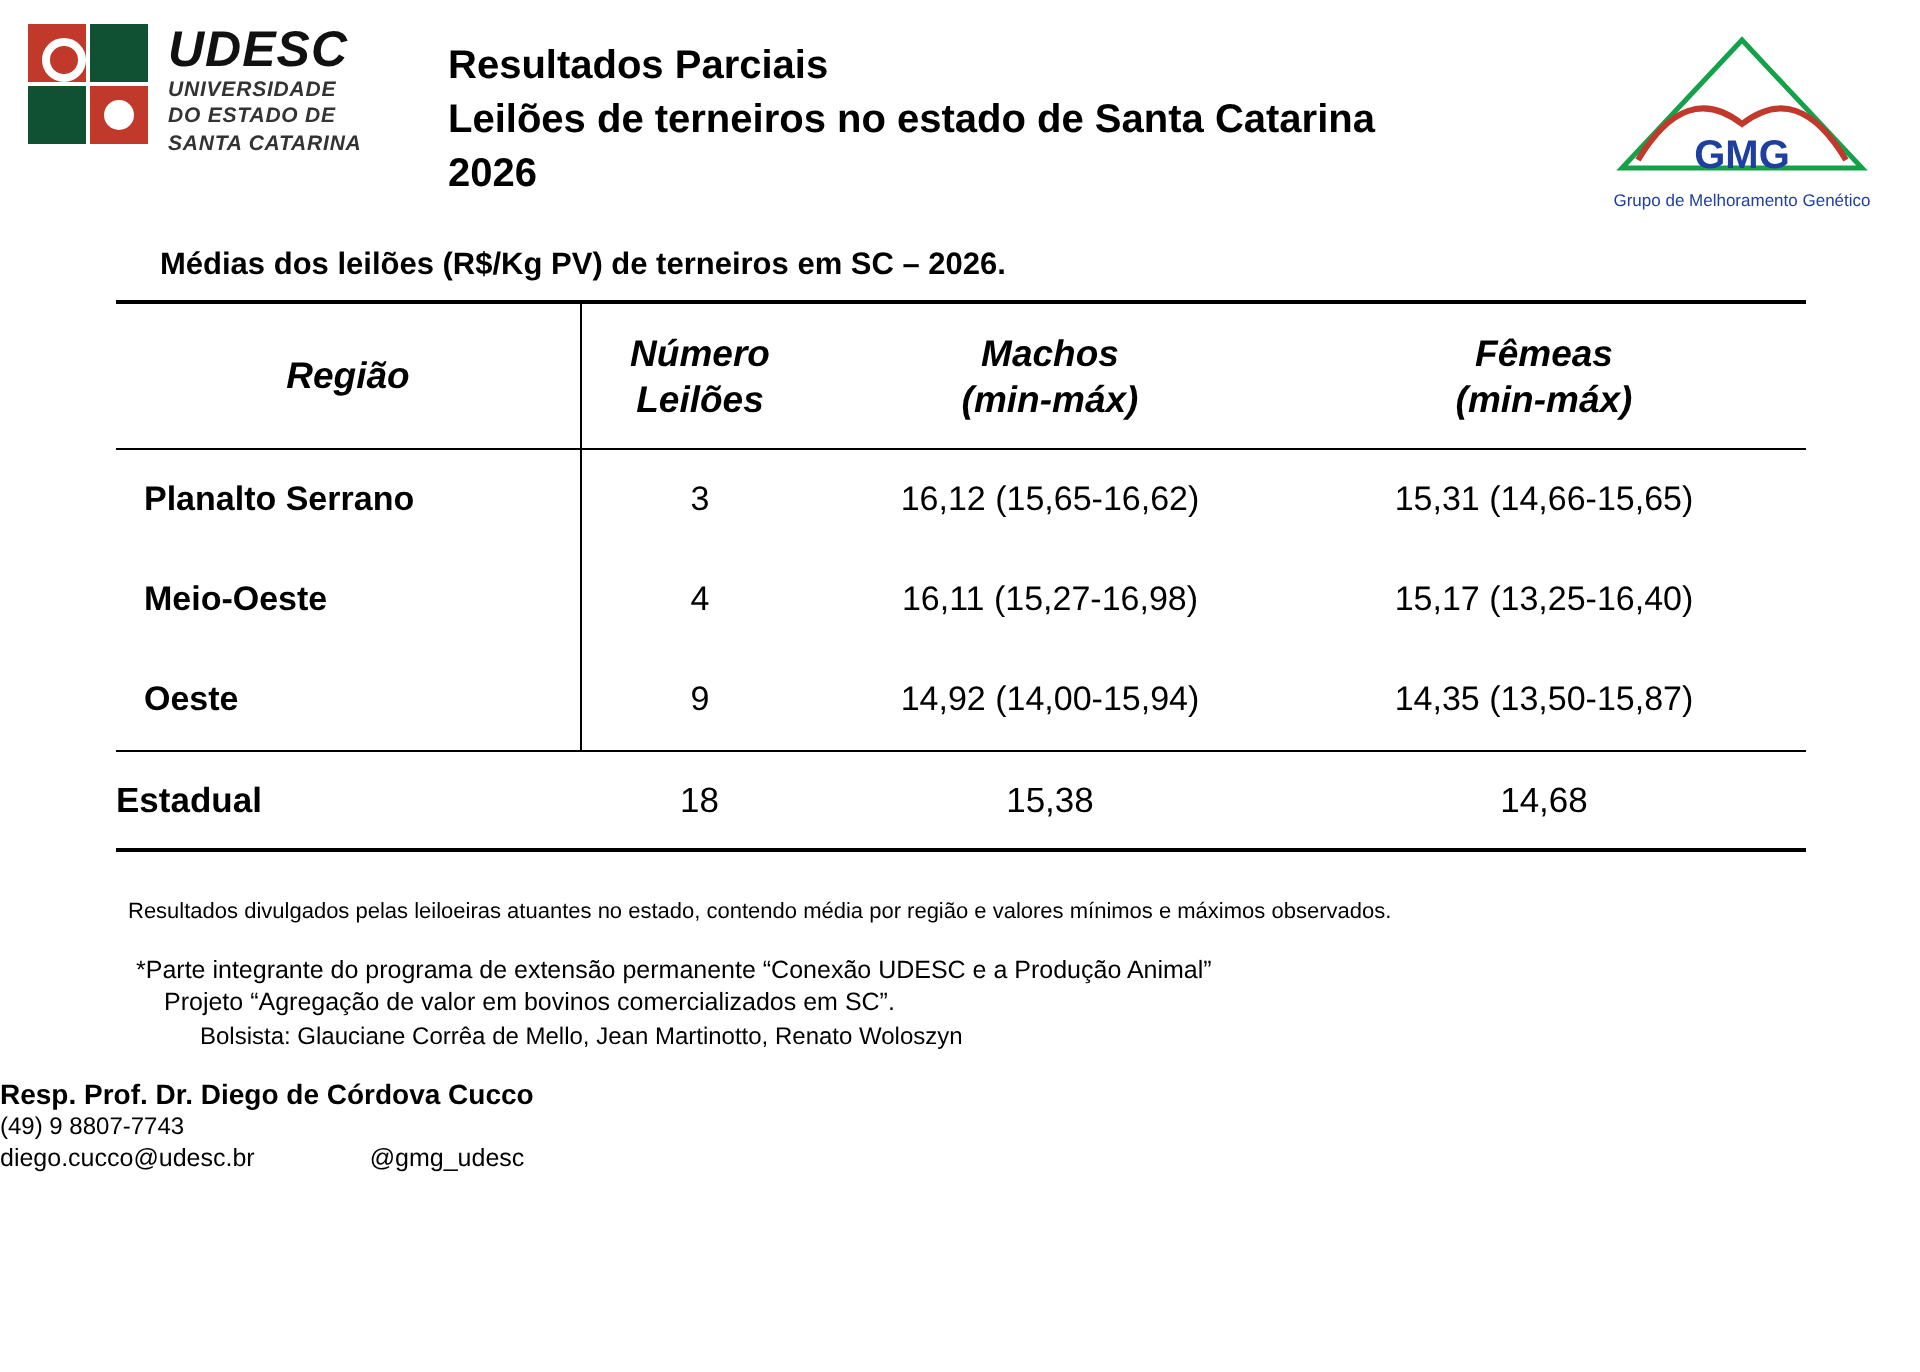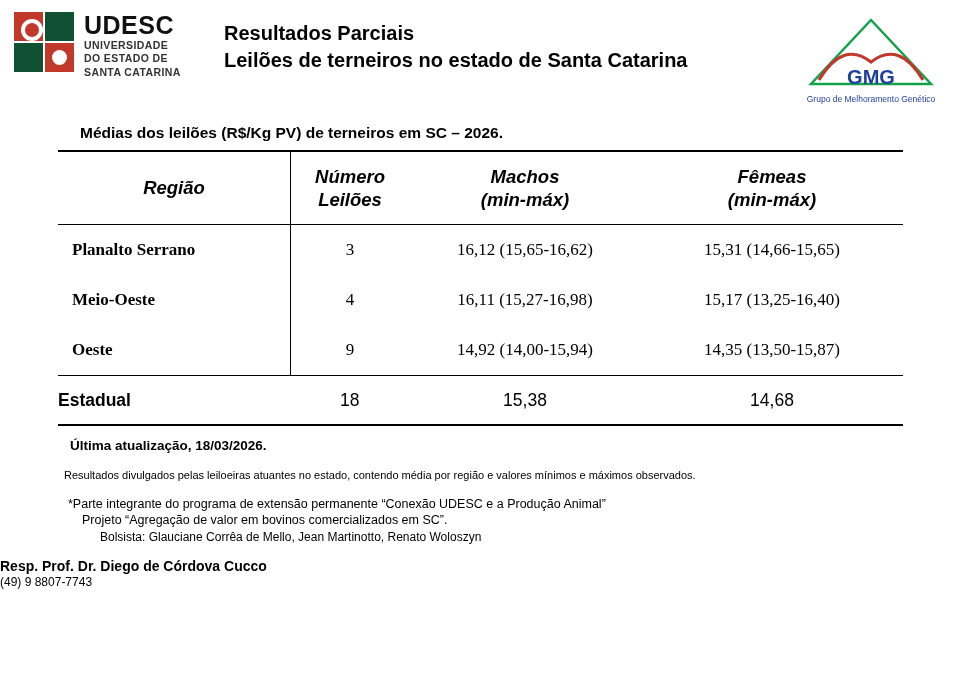--- a/index.html
+++ b/index.html
@@ -57,20 +57,21 @@
     position: absolute;
     left: 38px; top: 38px;
     width: 15px; height: 15px;
     background: #ffffff;
     border-radius: 50%;
   }
   .udesc-text {
     margin-left: 8px;
     line-height: 1.05;
     padding-top: 2px;
+    font-style: italic;
   }
   .udesc-name {
     font-size: 25px;
     font-weight: bold;
     letter-spacing: 0.5px;
     color: #111;
   }
   .udesc-sub {
     font-size: 10.5px;
     font-weight: bold;
@@ -139,21 +140,20 @@
     width: 232px;
   }
   .thead-row th.col-num { width: 118px; }
   .thead-row th.col-m   { width: 232px; }
   .thead-row th.col-f   { width: 262px; }
 
   tr.body-row td {
     height: 50px;
     font-size: 17px;
     text-align: center;
-    font-family: Liberation Serif, serif;
   }
   tr.body-row td.region {
     text-align: left;
     font-weight: bold;
     font-size: 17px;
     padding-left: 14px;
     border-right: 1.5px solid #000;
   }
   tr.body-row.last td {
     border-bottom: 1.5px solid #000;
@@ -239,20 +239,21 @@
         <div>UNIVERSIDADE</div>
         <div>DO ESTADO DE</div>
         <div>SANTA CATARINA</div>
       </div>
     </div>
   </div>
 
   <div class="title-block">
     <div class="title-line">Resultados Parciais</div>
     <div class="title-line">Leilões de terneiros no estado de Santa Catarina</div>
+    <div class="title-line">2026</div>
   </div>
 
   <div class="logo-gmg">
     <svg width="132" height="78" viewBox="0 0 132 78">
       <polygon points="66,6 126,70 6,70" fill="none" stroke="#13a24a" stroke-width="2.5"></polygon>
       <path d="M14 66 Q38 26 66 48 Q94 26 118 66" fill="none" stroke="#c0392b" stroke-width="3"></path>
       <text x="66" y="70" font-family="Liberation Sans, sans-serif" font-size="20" font-weight="bold" fill="#1f3fa0" text-anchor="middle">GMG</text>
     </svg>
     <div class="gmg-caption">Grupo de Melhoramento Genético</div>
   </div>
@@ -303,23 +304,26 @@
         <td class="region">Estadual</td>
         <td>18</td>
         <td>15,38</td>
         <td>14,68</td>
       </tr>
     </tbody>
   </table>
 </div>
 
 <div class="notes">
-  <div class="note-update">Última atualização, 18/03/2026.</div>
   <div class="note-small">Resultados divulgados pelas leiloeiras atuantes no estado, contendo média por região e valores mínimos e máximos observados.</div>
   <div class="note-prog">*Parte integrante do programa de extensão permanente “Conexão UDESC e a Produção Animal”</div>
   <div class="note-proj">Projeto “Agregação de valor em bovinos comercializados em SC”.</div>
   <div class="note-bols">Bolsista: Glauciane Corrêa de Mello, Jean Martinotto, Renato Woloszyn</div>
 </div>
 
 <div class="contact">
   <div class="resp">Resp. Prof. Dr. Diego de Córdova Cucco</div>
   <div class="phone">(49) 9 8807-7743</div>
+  <div class="row-mail">
+    <span class="mail">diego.cucco@udesc.br</span>
+    <span>@gmg_udesc</span>
+  </div>
 </div>
 
 </body></html>

